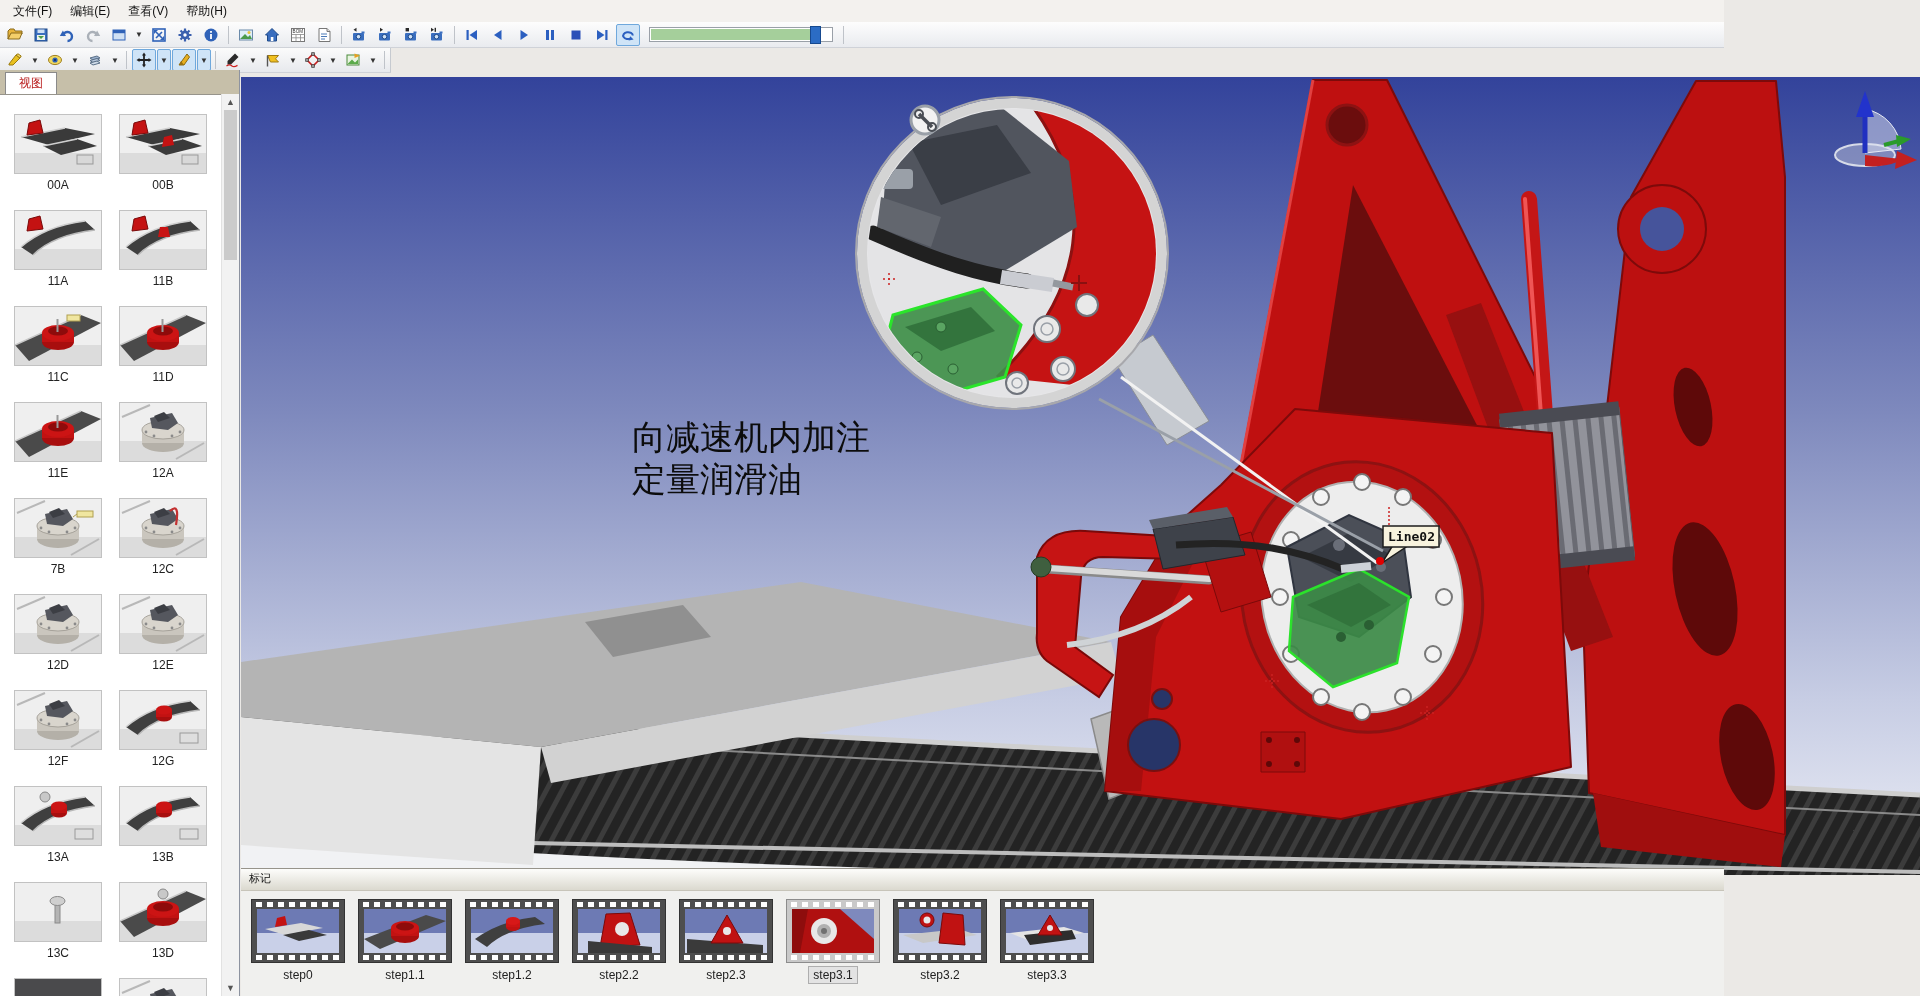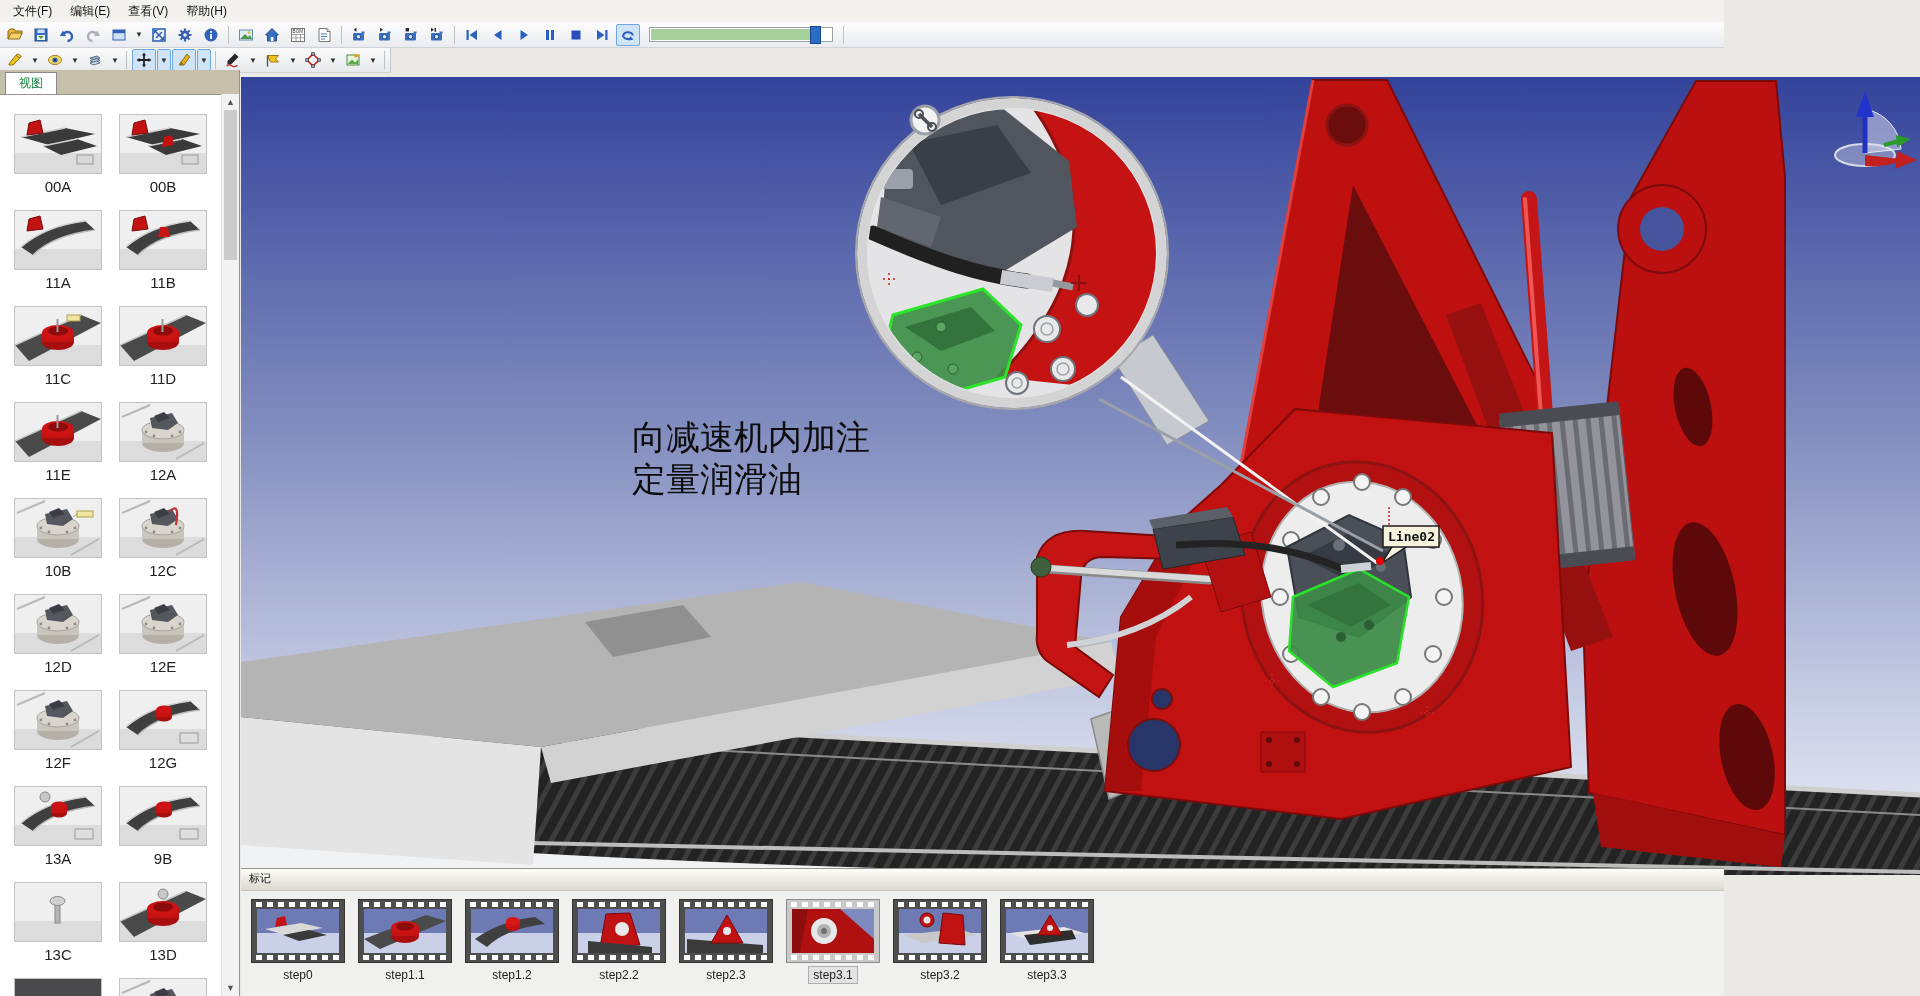--- a/index.html
+++ b/index.html
@@ -25,28 +25,28 @@
   .tsep{width:1px;height:18px;background:#bfc3c9;margin:0 4px;}
   .slider-wrap{display:flex;align-items:center;margin-left:8px;}
   .slider-track{position:relative;width:182px;height:13px;background:#ffffff;border:1px solid #9aa0a8;}
   .slider-fill{position:absolute;left:1px;top:1px;bottom:1px;background:#a5cf9b;}
   .slider-handle{position:absolute;top:-2px;width:9px;height:16px;background:#2b6cc4;border:1px solid #16498f;}
 
   
   #views-panel{position:absolute;top:70px;left:0;width:240px;bottom:0;background:#ffffff;border-right:1px solid #8d93a0;box-sizing:border-box;}
   .tabstrip{position:relative;height:24px;background:#c6bfa9;border-bottom:1px solid #97948b;}
   .tab-active{position:absolute;left:5px;top:2px;height:22px;width:52px;background:#ffffff;border:1px solid #8a8a8a;border-bottom:none;
-              display:flex;align-items:center;justify-content:center;font-size:12px;color:#15803d;box-sizing:border-box;}
+              display:flex;align-items:center;justify-content:center;font-size:12px;color:#b91c1c;box-sizing:border-box;}
   #views-list{position:absolute;top:24px;left:0;right:18px;bottom:0;overflow:hidden;
               display:grid;grid-template-columns:88px 88px;column-gap:17px;row-gap:18px;
               justify-content:center;padding-top:20px;}
   .view-item{width:88px;}
   .vthumb{width:86px;height:58px;border:1px solid #c2c2c2;background:linear-gradient(155deg,#fbfbfb,#d6d6d6);}
   .vthumb svg{display:block;}
-  .vlabel{text-align:center;font-size:15px;color:#222;margin-top:4px;height:14px;}
+  .vlabel{text-align:center;font-size:12px;color:#222;margin-top:4px;height:14px;}
   .vscroll{position:absolute;top:24px;right:0;width:17px;bottom:0;background:#f2f2f2;border-left:1px solid #e2e2e2;}
   .sb-btn{position:absolute;left:0;right:0;height:16px;display:flex;align-items:center;justify-content:center;font-size:9px;color:#555;background:#f2f2f2;}
   .sb-up{top:0;} .sb-down{bottom:0;}
   .sb-thumb{position:absolute;left:2px;right:2px;top:16px;height:150px;background:#cbcbcb;}
 
   
   #viewport{position:absolute;left:241px;top:77px;width:1679px;height:798px;}
   #viewport svg{display:block;}
 
   
@@ -474,21 +474,21 @@
     <circle cx="26" cy="29" r="1.4" fill="#8a8a8a"></circle>
               <circle cx="34" cy="33" r="1.4" fill="#8a8a8a"></circle>
               <circle cx="52" cy="33" r="1.4" fill="#8a8a8a"></circle>
               <circle cx="60" cy="29" r="1.4" fill="#8a8a8a"></circle>
     <polygon points="30,15 52,10 58,20 48,27 32,25" fill="#55575e"></polygon>
               <polygon points="34,13 44,9 50,15 38,19" fill="#3c3e44"></polygon>
               <rect x="62" y="12" width="16" height="6" fill="#f0e6a0" stroke="#b0a050"></rect>
               <line x1="58" y1="18" x2="62" y2="15" stroke="#b0a050"></line>
             </svg>
           </div>
-    <div class="vlabel">10B</div>
+    <div class="vlabel">7B</div>
   </div>
 
   <div class="view-item">
     <div class="vthumb">
             <svg width="86" height="58" viewBox="0 0 86 58">
               <rect width="86" height="58" fill="#efefef"></rect>
               <rect y="38" width="86" height="20" fill="#dcdcdc"></rect>
               <line x1="2" y1="14" x2="30" y2="2" stroke="#b8b8b8" stroke-width="2"></line>
               <line x1="56" y1="56" x2="84" y2="40" stroke="#b8b8b8" stroke-width="2"></line>
     <ellipse cx="43" cy="40" rx="21" ry="9" fill="#b4b0a8"></ellipse>
@@ -611,21 +611,21 @@
               <rect y="38" width="86" height="20" fill="#dcdcdc"></rect>
               <path d="M6,36 Q30,15 70,10 L80,19 Q38,24 18,44 Z" fill="#3f3f3f"></path>
     <path d="M6,36 Q30,15 70,10" stroke="#cfcfcf" stroke-width="1.6" fill="none"></path>
     <path d="M18,44 Q38,24 80,19" stroke="#b8b8b8" stroke-width="1.4" fill="none"></path>
               <ellipse cx="44" cy="26" rx="8" ry="4.5" fill="#a80e0e"></ellipse>
               <rect x="36" y="19" width="16" height="7" fill="#c21212"></rect>
     <ellipse cx="44" cy="19" rx="8" ry="4.5" fill="#cc1414"></ellipse>
               <rect x="60" y="42" width="18" height="10" fill="#dedede" stroke="#9a9a9a"></rect>
             </svg>
           </div>
-    <div class="vlabel">9B</div>
+    <div class="vlabel">13B</div>
   </div>
 
   <div class="view-item">
     <div class="vthumb">
             <svg width="86" height="58" viewBox="0 0 86 58">
               <rect width="86" height="58" fill="#efefef"></rect>
               <rect y="38" width="86" height="20" fill="#dcdcdc"></rect>
               <rect x="40" y="20" width="5" height="20" fill="#b4b4b4" stroke="#8a8a8a"></rect>
               <ellipse cx="42.5" cy="18" rx="7.5" ry="4.5" fill="#cfcfcf" stroke="#8a8a8a"></ellipse>
             </svg>

